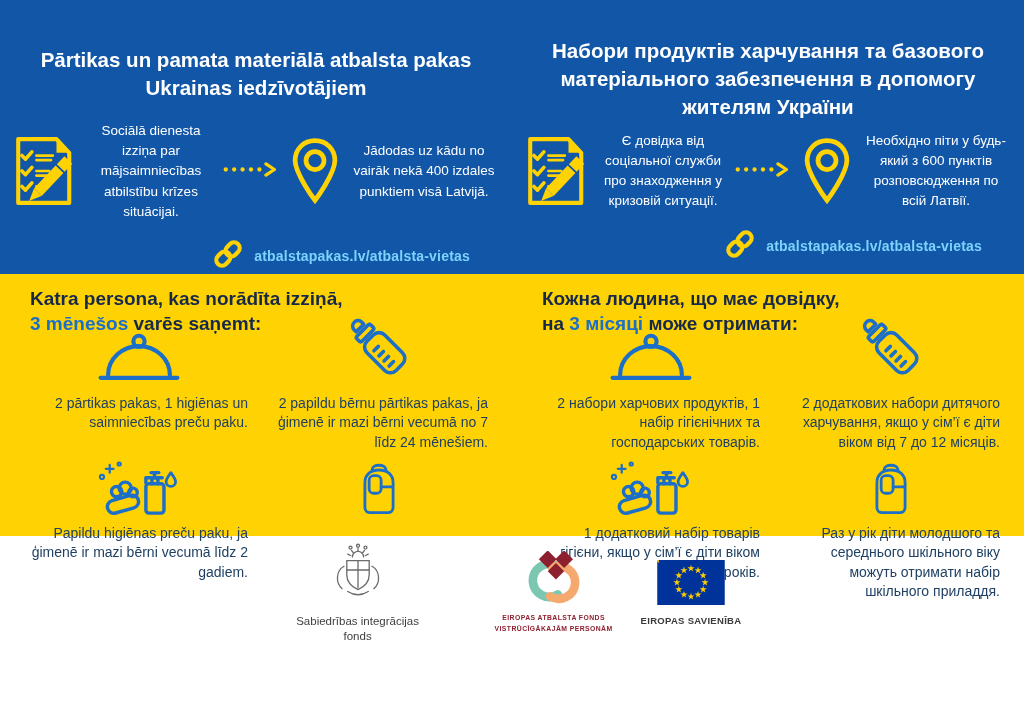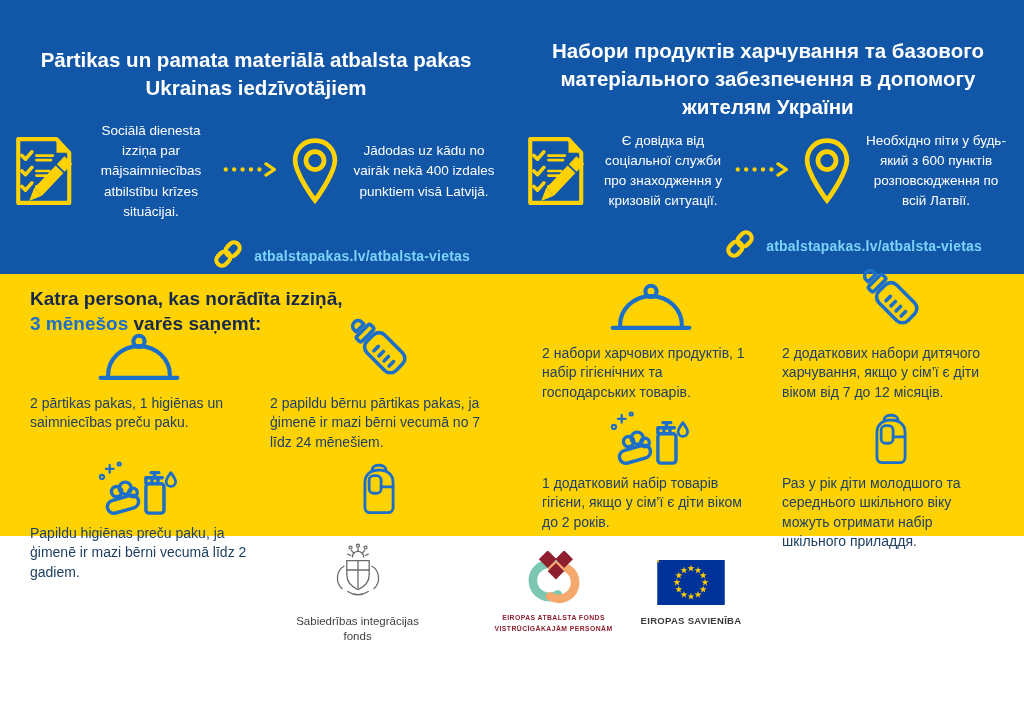--- a/index.html
+++ b/index.html
@@ -23,21 +23,21 @@
   .arrow-wrap{flex:0 0 auto;margin:0 2px;}
   .link-row{display:flex;align-items:center;gap:10px;justify-content:flex-end;width:100%;
     box-sizing:border-box;padding-right:42px;margin-top:16px;}
   .link-text{color:#7dd3fc;font-weight:bold;font-size:14px;letter-spacing:0.2px;}
   
   .section-yellow{height:262px;background:#FFD203;display:flex;}
   .ben-col{width:512px;box-sizing:border-box;padding:12px 24px 0 30px;}
   .ben-heading{font-size:19px;font-weight:bold;color:#16294A;line-height:1.32;}
   .ben-heading .hl{color:#1B6FC9;}
   .ben-grid{display:grid;grid-template-columns:1fr 1fr;column-gap:22px;row-gap:4px;margin-top:-16px;}
-  .ben-item{display:flex;flex-direction:column;align-items:center;text-align:left;}
+  .ben-item{display:flex;flex-direction:column;align-items:center;text-align:right;}
   .ben-icon{height:70px;display:flex;align-items:flex-end;justify-content:center;margin-bottom:4px;}
   .ben-icon.row2{height:64px;}
   .ben-text{font-size:14px;color:#1F4063;line-height:1.38;}
   
   .footer{height:113px;background:#ffffff;display:flex;align-items:center;justify-content:center;}
   .logo-block{display:flex;flex-direction:column;align-items:center;}
   .logo-sif{margin-right:58px;}
   .logo-fead{margin-right:24px;}
   .sif-caption{font-size:11.5px;color:#3E3E3E;width:150px;text-align:center;line-height:1.3;margin-top:12px;}
   .fead-caption{font-size:6.8px;font-weight:bold;color:#8E1F2F;text-align:center;line-height:1.55;
@@ -265,20 +265,24 @@
           <span class="ben-icon row2">
             <svg width="64" height="62" viewBox="0 0 84 88">
                 <use href="#def-backpack"></use>
               </svg>
           </span>
         </div>
       </div>
     </div>
 
     <div class="ben-col">
+      <div class="ben-heading">
+        <div>Кожна людина, що має довідку,</div>
+        <div><span>на </span><span class="hl">3 місяці</span><span> може отримати:</span></div>
+      </div>
       <div class="ben-grid">
         <div class="ben-item">
           <span class="ben-icon">
             <svg width="88" height="58" viewBox="0 0 92 62">
                 <use href="#def-cloche"></use>
               </svg>
           </span>
           <div class="ben-text">2 набори харчових продуктів, 1 набір гігієнічних та господарських товарів.</div>
         </div>
         <div class="ben-item">

